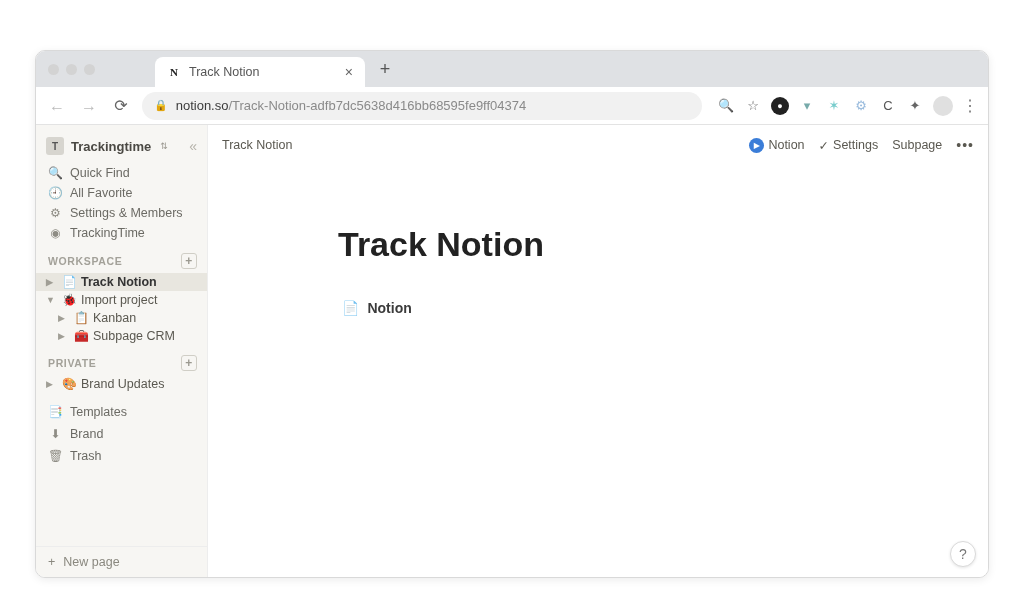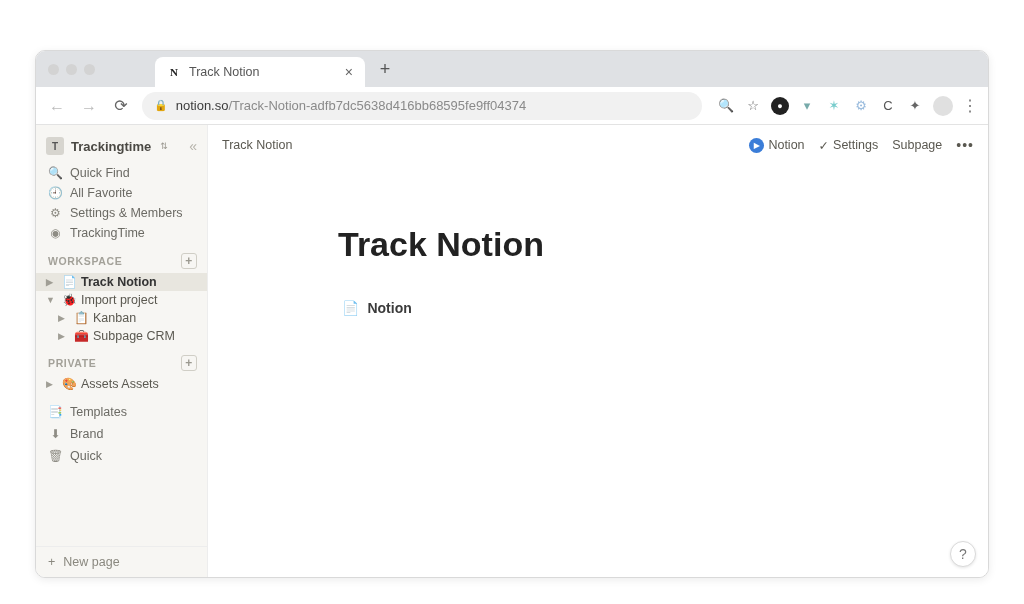--- a/index.html
+++ b/index.html
@@ -381,36 +381,36 @@
         <span>Subpage CRM</span>
       </div>
 
       <div class="section-hdr">
         <span>PRIVATE</span>
         <span class="plus-sq">+</span>
       </div>
       <div class="tree-row">
         <span class="tree-caret">▶</span>
         <span class="tree-ico">🎨</span>
-        <span>Assets Assets</span>
+        <span>Brand Updates</span>
       </div>
 
       <div class="sidebar-spacer"></div>
 
       <div class="footer-row">
         <span class="side-ico">📑</span>
         <span>Templates</span>
       </div>
       <div class="footer-row">
         <span class="side-ico">⬇</span>
         <span>Brand</span>
       </div>
       <div class="footer-row">
         <span class="side-ico">🗑</span>
-        <span>Quick</span>
+        <span>Trash</span>
       </div>
 
       <div class="sidebar-fill"></div>
 
       <div class="new-page-btn">
         <span>+</span>
         <span>New page</span>
       </div>
     </aside>
 

